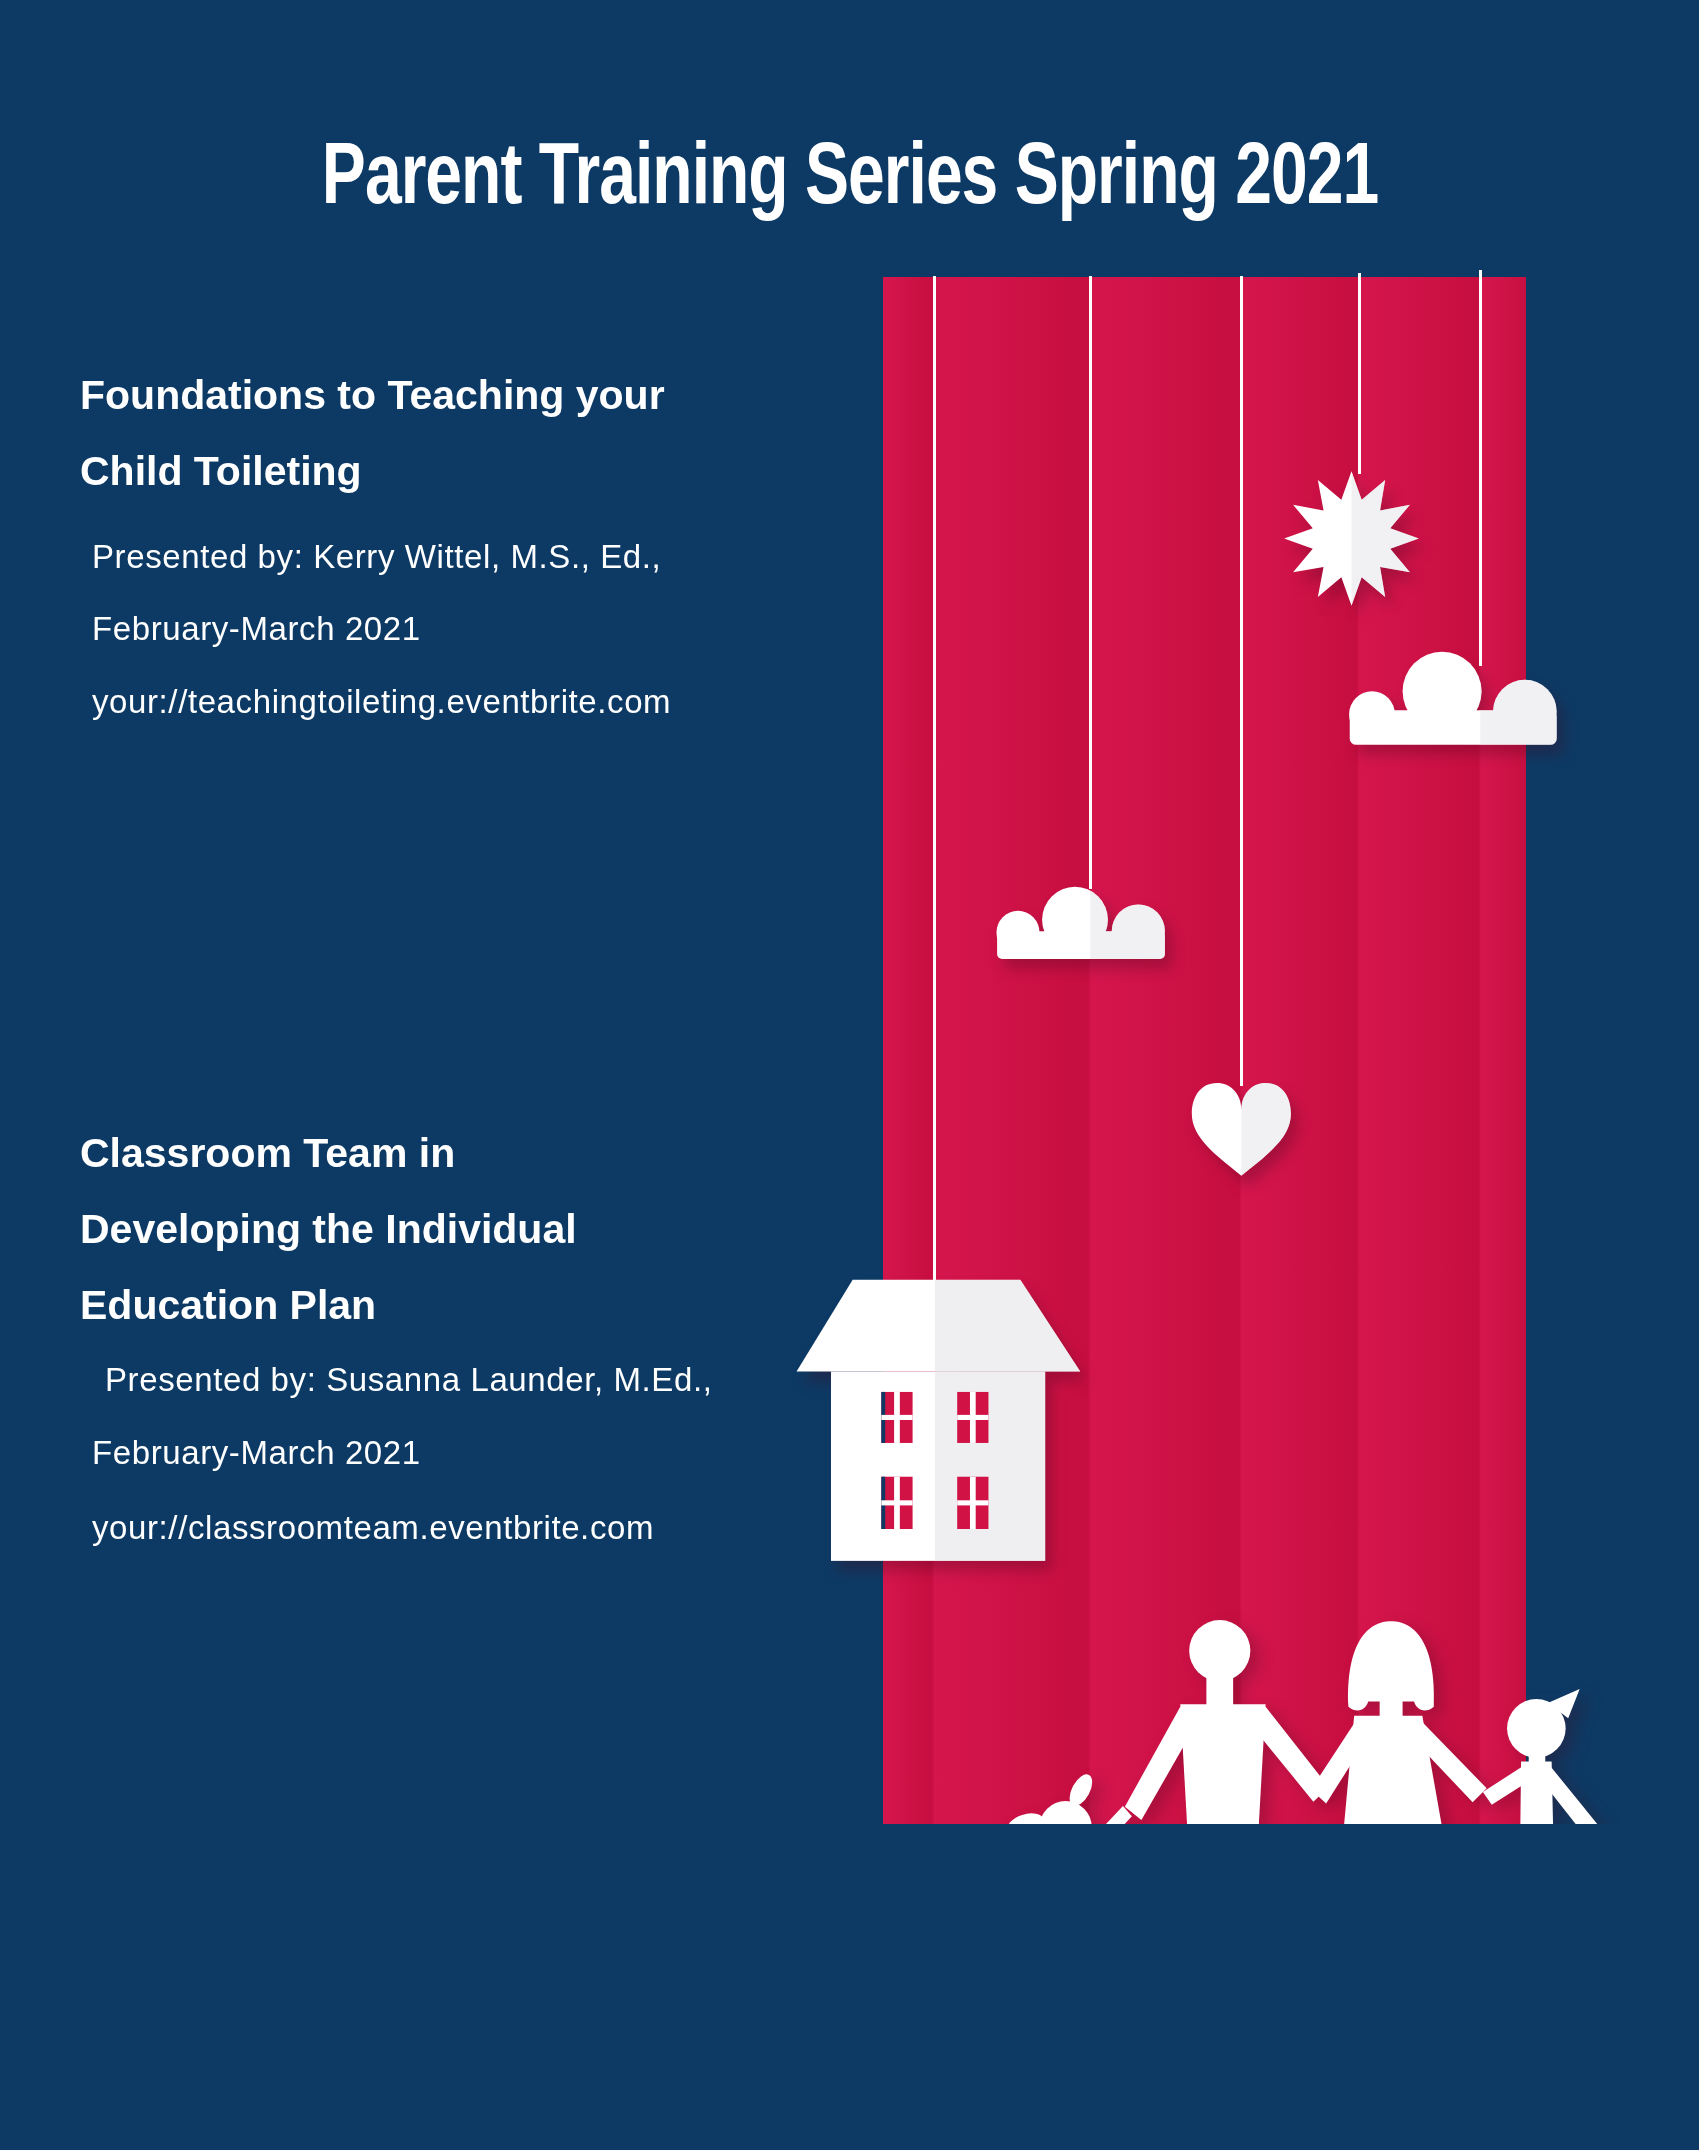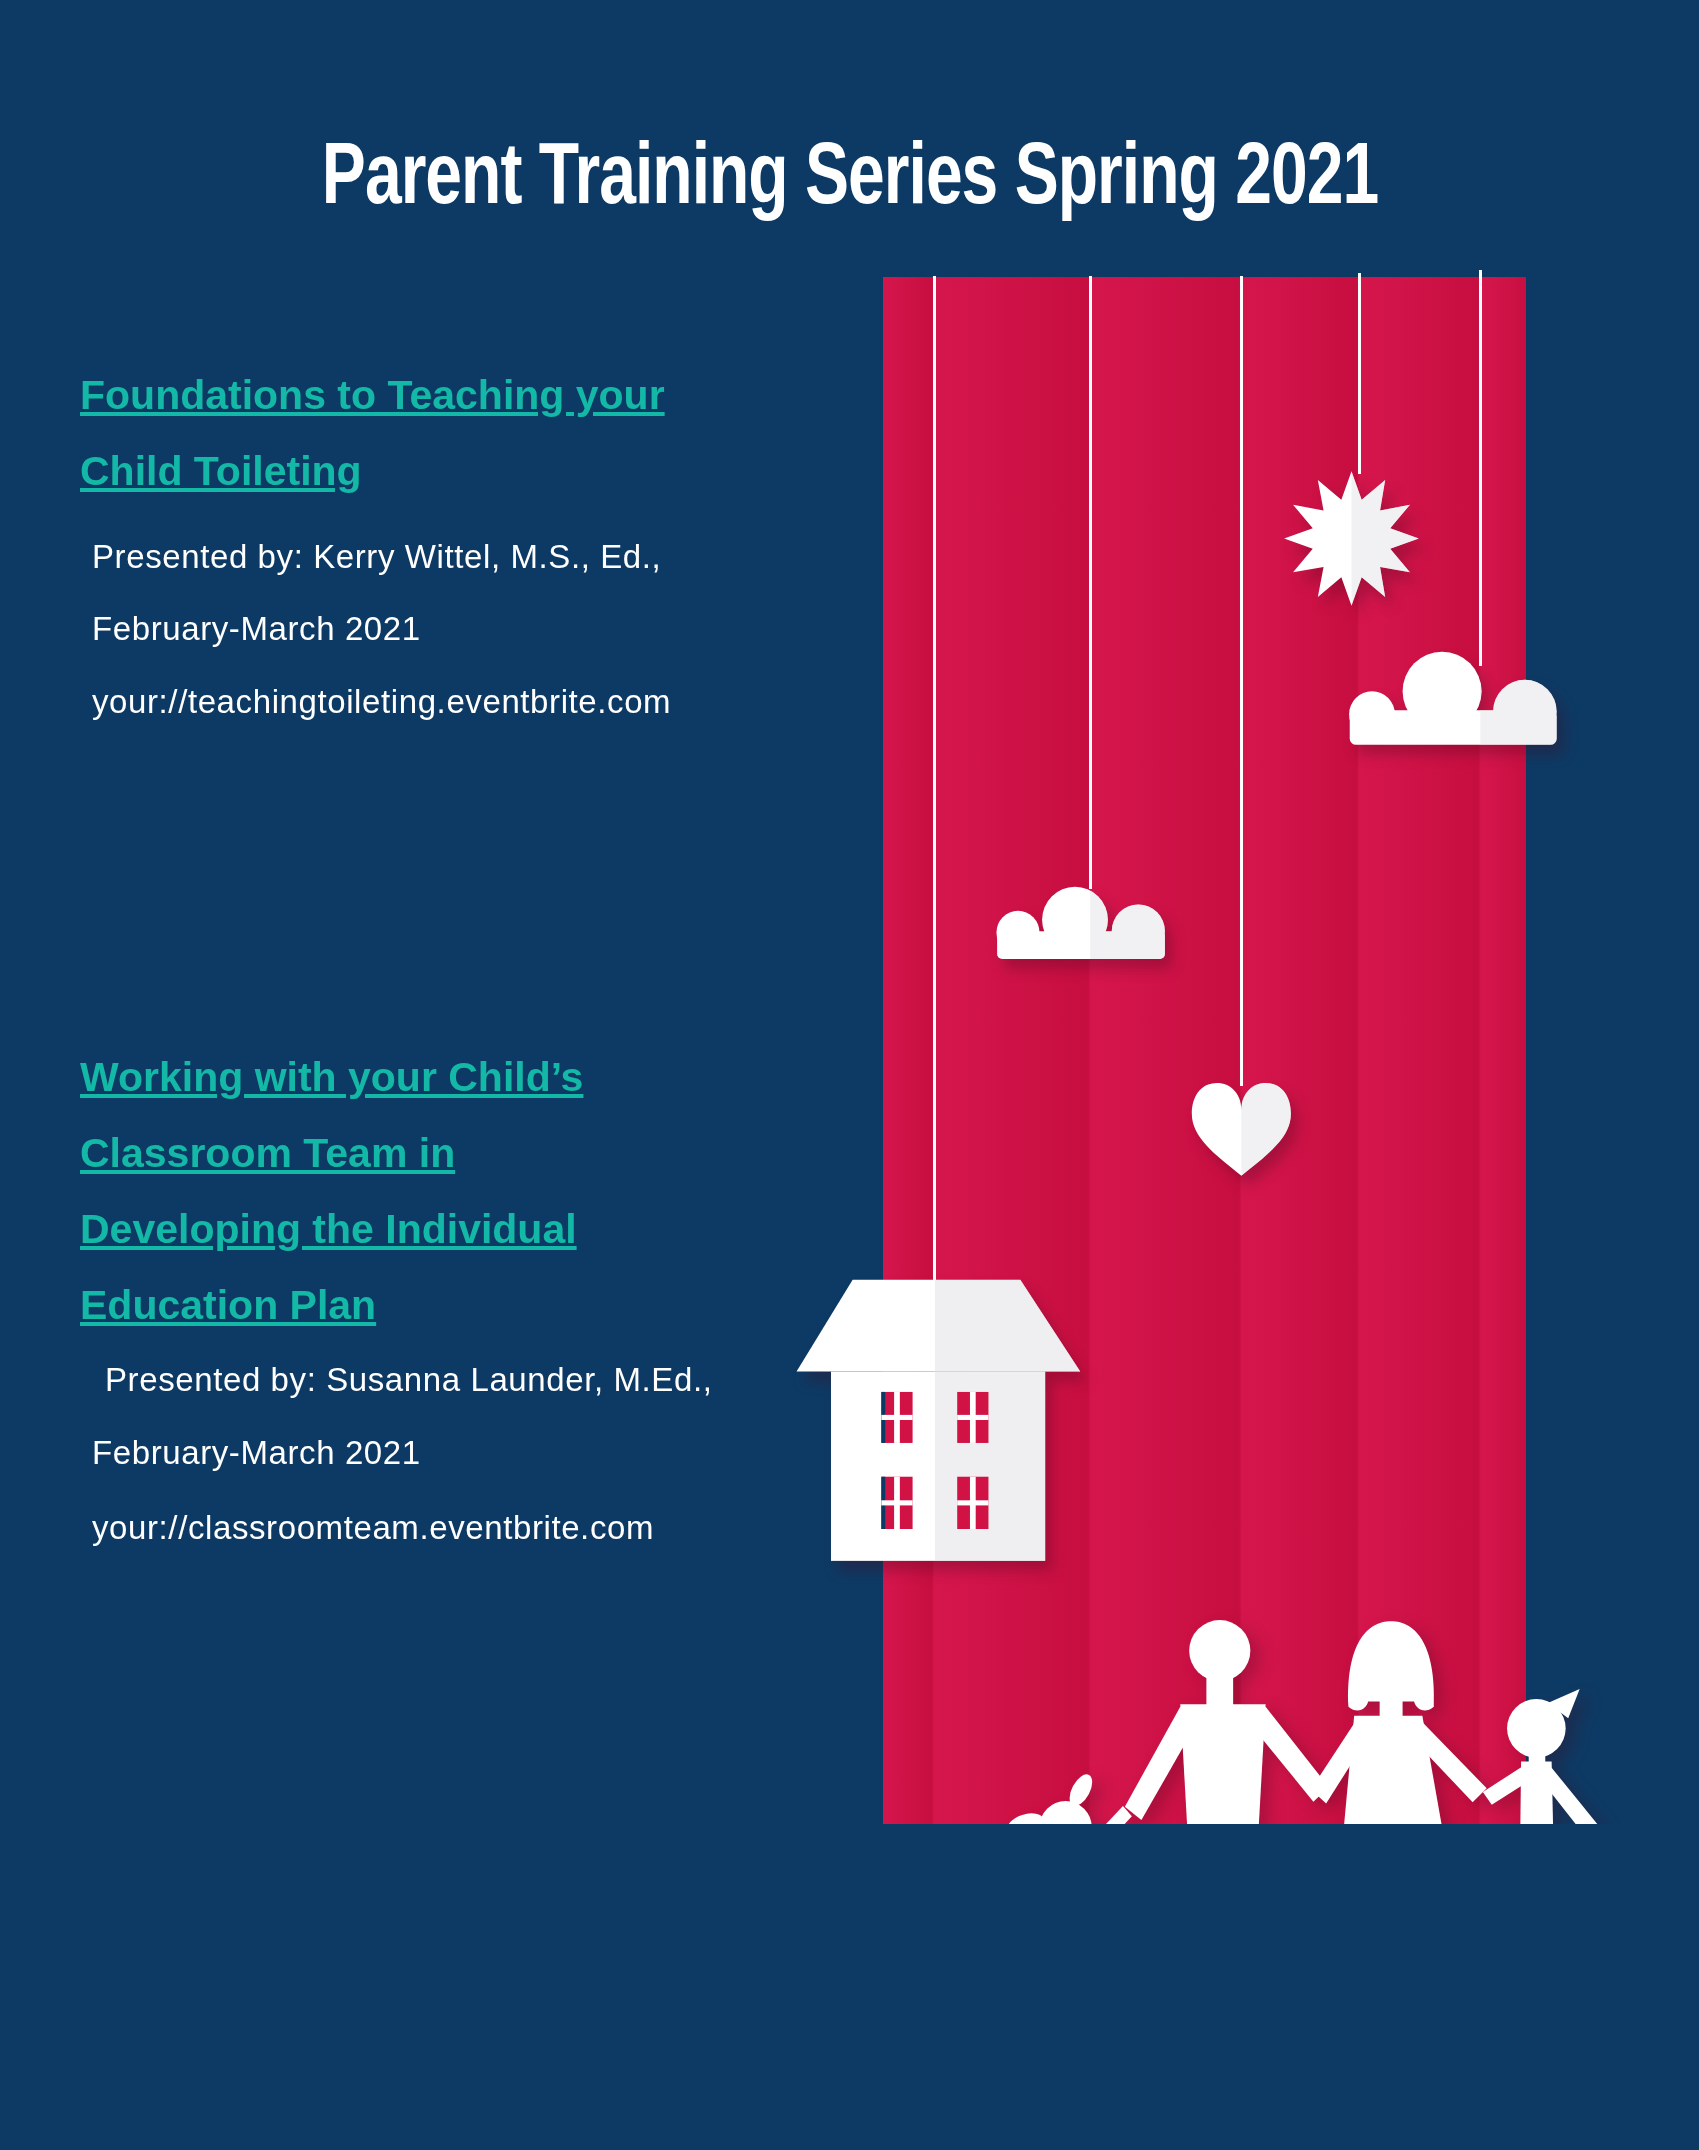--- a/index.html
+++ b/index.html
@@ -3,22 +3,22 @@
 <meta charset="utf-8">
 <style>
   html,body{margin:0;padding:0;background:#0d3a64;}
   .page{position:relative;width:1700px;height:1824px;background:#0d3a64;overflow:hidden;
         font-family:"Liberation Sans",sans-serif;}
 
   
   .title{position:absolute;top:122px;left:0;width:100%;text-align:center;color:#fff;
          font-size:88px;font-weight:bold;white-space:nowrap;letter-spacing:-1.3px;
          transform:scaleX(.75);transform-origin:center;}
-  .heading{position:absolute;left:80px;margin:0;color:#14b8a6;font-size:41px;font-weight:bold;
-           line-height:76px;letter-spacing:0;text-decoration:underline;}
+  .heading{position:absolute;left:80px;margin:0;color:#ffffff;font-size:41px;font-weight:bold;
+           line-height:76px;letter-spacing:0;}
   .bodyline{position:absolute;left:92px;margin:0;color:#fff;font-size:33px;font-weight:400;
             line-height:38px;letter-spacing:0.6px;}
   .h-s1{top:357px;}
   .p-s1-presenter{top:538px;}
   .p-s1-dates{top:610px;}
   .p-s1-url{top:683px;}
   .h-s2{top:1039px;}
   .p-s2-presenter{top:1361px;margin-left:13px;}
   .p-s2-dates{top:1434px;}
   .p-s2-url{top:1509px;}
@@ -217,21 +217,21 @@
 
   <h2 class="heading h-s1">
     <span>Foundations to Teaching your</span><br>
     <span>Child Toileting</span>
   </h2>
   <p class="bodyline p-s1-presenter">Presented by: Kerry Wittel, M.S., Ed.,</p>
   <p class="bodyline p-s1-dates">February-March 2021</p>
   <p class="bodyline p-s1-url">your://teachingtoileting.eventbrite.com</p>
 
   <h2 class="heading h-s2">
-    <span>Working with your Child’s</span><br>
+    <br>
     <span>Classroom Team in</span><br>
     <span>Developing the Individual</span><br>
     <span>Education Plan</span>
   </h2>
   <p class="bodyline p-s2-presenter">Presented by: Susanna Launder, M.Ed.,</p>
   <p class="bodyline p-s2-dates">February-March 2021</p>
   <p class="bodyline p-s2-url">your://classroomteam.eventbrite.com</p>
 
 </div>
 

